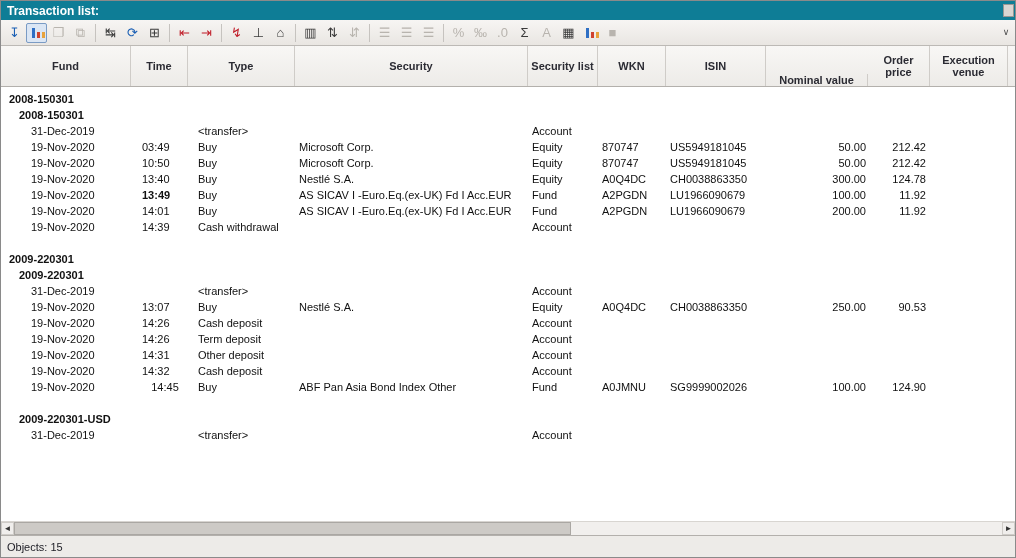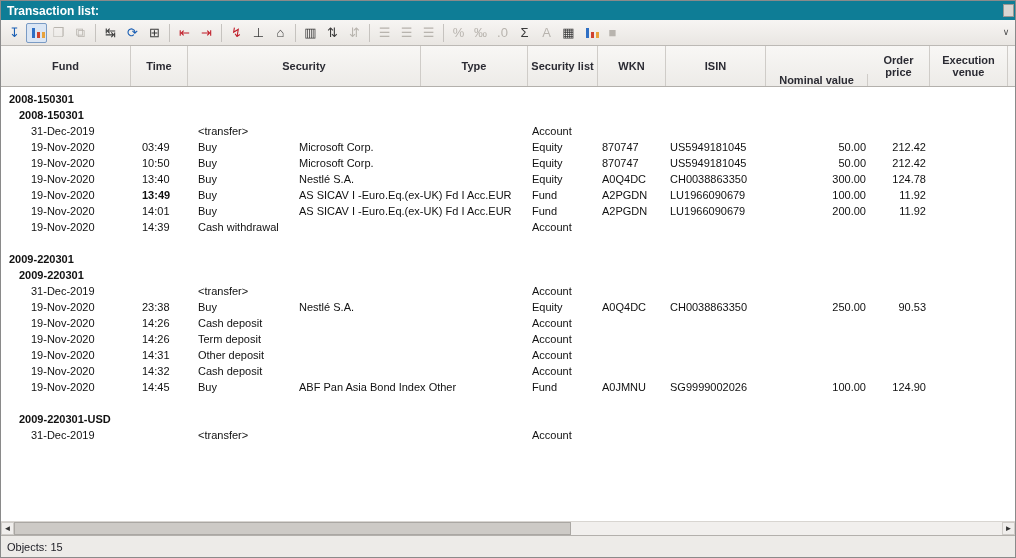--- a/index.html
+++ b/index.html
@@ -165,22 +165,22 @@
       <div class="tbtn disabled">A</div>
       <div class="tbtn">▦</div>
       <div class="tbtn bars"></div>
       <div class="tbtn disabled">■</div>
       <div class="tbtn overflow">∨</div>
     </div>
 
   <div class="header">
       <div class="hcell" style="width: 130px;">Fund</div>
       <div class="hcell" style="width: 57px;">Time</div>
+      <div class="hcell" style="width: 107px;">Type</div>
       <div class="hcell" style="width: 233px;">Security</div>
-      <div class="hcell" style="width: 107px;">Type</div>
       <div class="hcell" style="width: 70px;">Security list</div>
       <div class="hcell" style="width: 68px;">WKN</div>
       <div class="hcell" style="width: 100px;">ISIN</div>
       <div class="hcell" style="width: 102px; margin-top: 28px;">Nominal value</div>
       <div class="hcell" style="width: 62px;">Order price</div>
       <div class="hcell" style="width: 78px;">Execution venue</div>
       <div class="hfill"></div>
     </div>
 
   <div class="tbody">
@@ -324,21 +324,21 @@
         <div class="cell c-security" style="width: 233px;"></div>
         <div class="cell c-sectype" style="width: 70px;">Account</div>
         <div class="cell c-wkn" style="width: 68px;"></div>
         <div class="cell c-isin" style="width: 100px;"></div>
         <div class="cell c-nominal" style="width: 102px;"></div>
         <div class="cell c-price" style="width: 62px;"></div>
         <div class="cell c-venue" style="width: 78px;"></div>
       </div>
       <div class="trow data">
         <div class="cell c-date" style="width: 130px;">19-Nov-2020</div>
-        <div class="cell c-time" style="width: 57px;">23:38</div>
+        <div class="cell c-time" style="width: 57px;">13:07</div>
         <div class="cell c-type" style="width: 107px;">Buy</div>
         <div class="cell c-security" style="width: 233px;">Nestlé S.A.</div>
         <div class="cell c-sectype" style="width: 70px;">Equity</div>
         <div class="cell c-wkn" style="width: 68px;">A0Q4DC</div>
         <div class="cell c-isin" style="width: 100px;">CH0038863350</div>
         <div class="cell c-nominal" style="width: 102px;">250.00</div>
         <div class="cell c-price" style="width: 62px;">90.53</div>
         <div class="cell c-venue" style="width: 78px;"></div>
       </div>
       <div class="trow data">
@@ -384,21 +384,21 @@
         <div class="cell c-security" style="width: 233px;"></div>
         <div class="cell c-sectype" style="width: 70px;">Account</div>
         <div class="cell c-wkn" style="width: 68px;"></div>
         <div class="cell c-isin" style="width: 100px;"></div>
         <div class="cell c-nominal" style="width: 102px;"></div>
         <div class="cell c-price" style="width: 62px;"></div>
         <div class="cell c-venue" style="width: 78px;"></div>
       </div>
       <div class="trow data">
         <div class="cell c-date" style="width: 130px;">19-Nov-2020</div>
-        <div class="cell c-time" style="width: 57px;">14:45</div>
+        <div class="cell c-time" style="width: 57px; text-align: center;">14:45</div>
         <div class="cell c-type" style="width: 107px;">Buy</div>
         <div class="cell c-security" style="width: 233px;">ABF Pan Asia Bond Index Other</div>
         <div class="cell c-sectype" style="width: 70px;">Fund</div>
         <div class="cell c-wkn" style="width: 68px;">A0JMNU</div>
         <div class="cell c-isin" style="width: 100px;">SG9999002026</div>
         <div class="cell c-nominal" style="width: 102px;">100.00</div>
         <div class="cell c-price" style="width: 62px;">124.90</div>
         <div class="cell c-venue" style="width: 78px;"></div>
       </div>
       <div class="trow spacer"></div>

